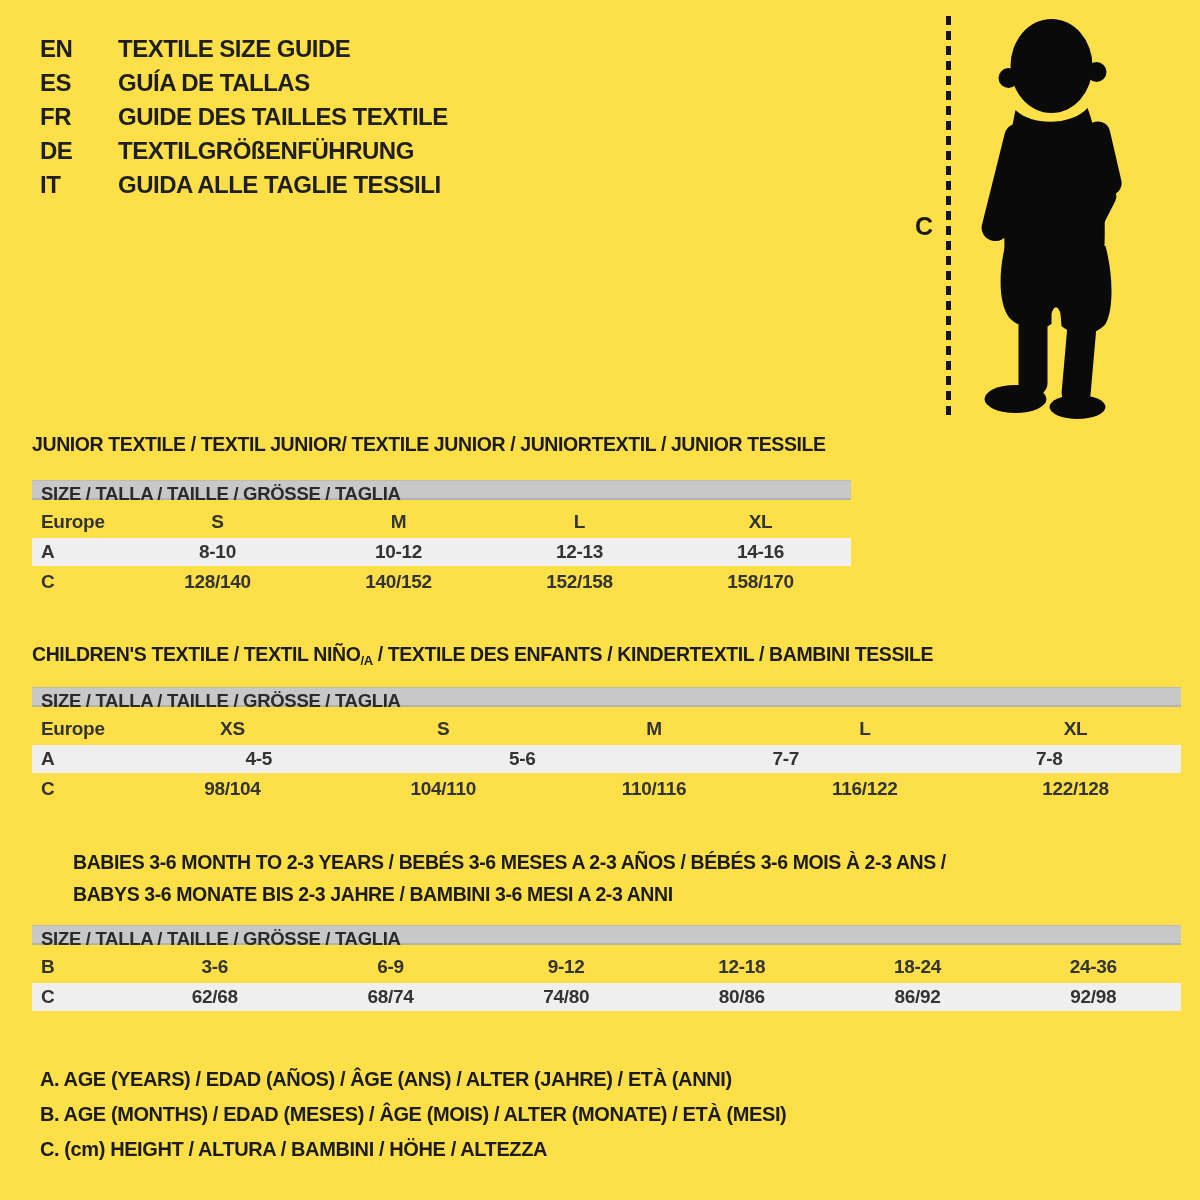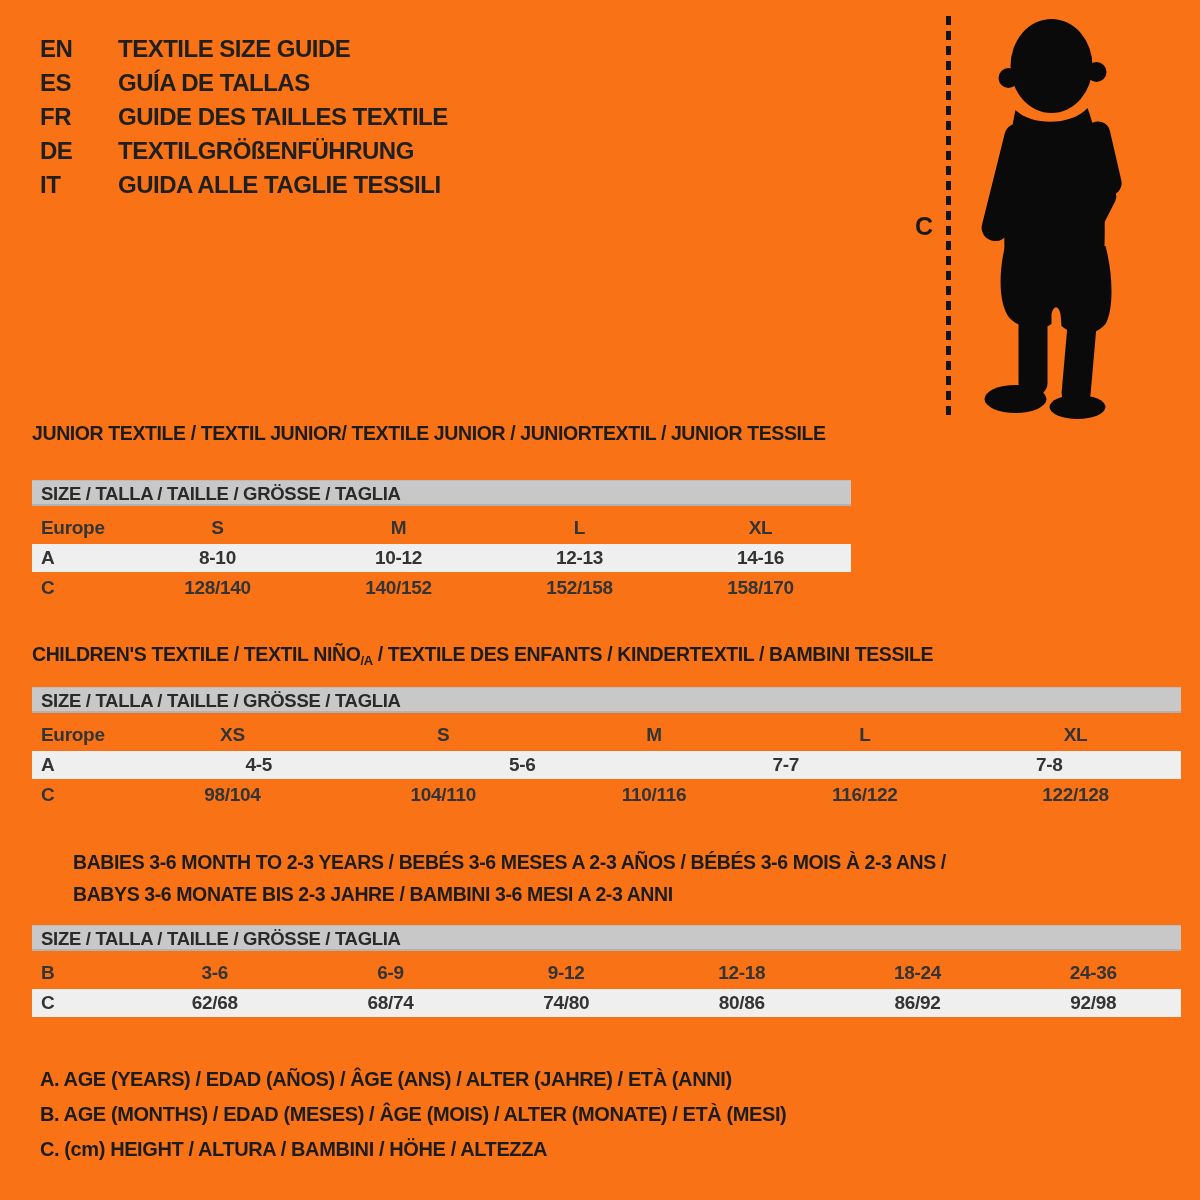--- a/index.html
+++ b/index.html
@@ -1,21 +1,21 @@
 <!DOCTYPE html>
 <html><head>
 <meta charset="utf-8">
 <style>
   * { margin: 0; padding: 0; box-sizing: border-box; }
   html, body { background: #fdfdfd; }
   #page {
     position: relative;
     width: 1200px;
     height: 1200px;
-    background: #f97316;
+    background: #fde047;
     overflow: hidden;
     font-family: "Liberation Sans", sans-serif;
     color: #1c1c1c;
   }
   
   .langs {
     position: absolute; left: 40px; top: 32px;
     display: grid;
     grid-template-columns: 78px auto;
     grid-auto-rows: 34px;
@@ -47,21 +47,21 @@
     letter-spacing: -0.4px;
     white-space: nowrap;
     color: #1c1c1c;
     font-stretch: condensed;
   }
   .sec-heading .sub { font-size: 13px; vertical-align: -4px; }
   .babies-heading { line-height: 32px; margin-left: 41px; }
   
   .stable { position: absolute; left: 32px; }
   .size-bar {
-    height: 26px; line-height: 26px;
+    height: 20px; line-height: 26px;
     background: #c8c8c8;
     border-top: 1px solid #bcbcbc;
     border-bottom: 2px solid #b2b2b2;
     padding-left: 9px;
     font-size: 18.5px; font-weight: 700;
     letter-spacing: -0.3px;
     color: #2a2a2a;
     margin-bottom: 8px;
     font-stretch: condensed;
   }
@@ -124,21 +124,21 @@
       <path d="M42,230 C34,262 36,292 46,304 C58,316 78,318 88,310 L88,300 C90,291 95,291 97,300 L98,312 C112,324 132,322 142,310 C150,296 150,262 142,232 Z"></path>
 
       <rect x="55" y="290" width="29" height="92" rx="13"></rect>
       <rect x="101" y="300" width="29" height="92" rx="13" transform="rotate(5 115 346)"></rect>
 
       <ellipse cx="52" cy="385" rx="31" ry="14"></ellipse>
       <ellipse cx="114" cy="393" rx="28" ry="12"></ellipse>
     </g>
   </svg>
 
-  <div class="sec-heading" style="top:422px">JUNIOR TEXTILE / TEXTIL JUNIOR/ TEXTILE JUNIOR / JUNIORTEXTIL / JUNIOR TESSILE</div>
+  <div class="sec-heading" style="top:433px">JUNIOR TEXTILE / TEXTIL JUNIOR/ TEXTILE JUNIOR / JUNIORTEXTIL / JUNIOR TESSILE</div>
 
   <div class="stable" style="top:480px; width:819px">
     <div class="size-bar">SIZE / TALLA / TAILLE / GRÖSSE / TAGLIA</div>
     <div class="trow">
       <span class="tlabel">Europe</span>
       <span class="tcell">S</span>
       <span class="tcell">M</span>
       <span class="tcell">L</span>
       <span class="tcell">XL</span>
     </div>

